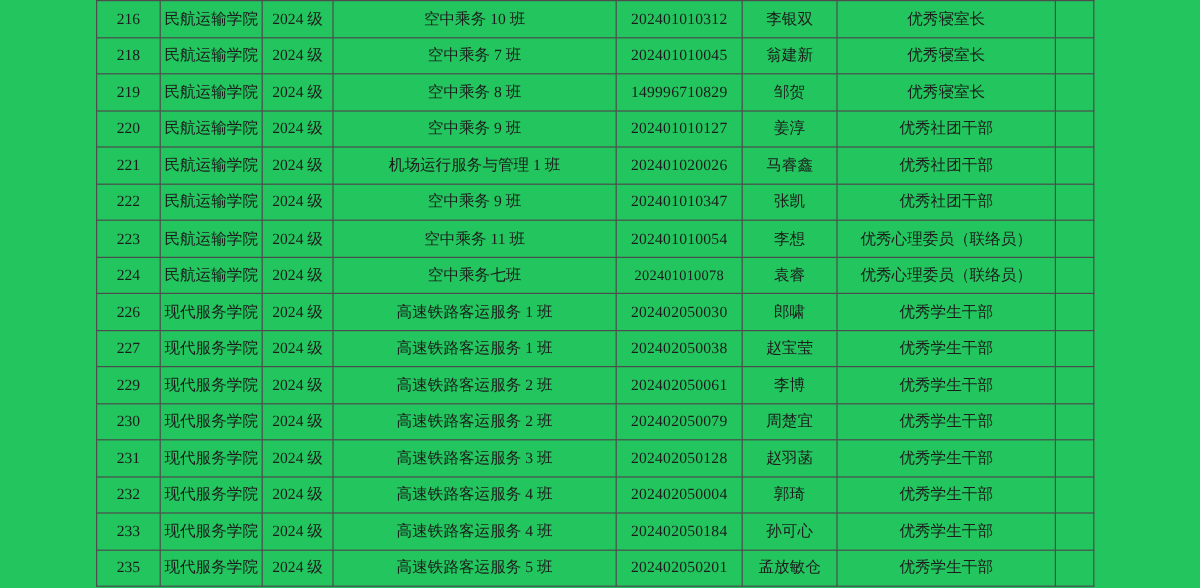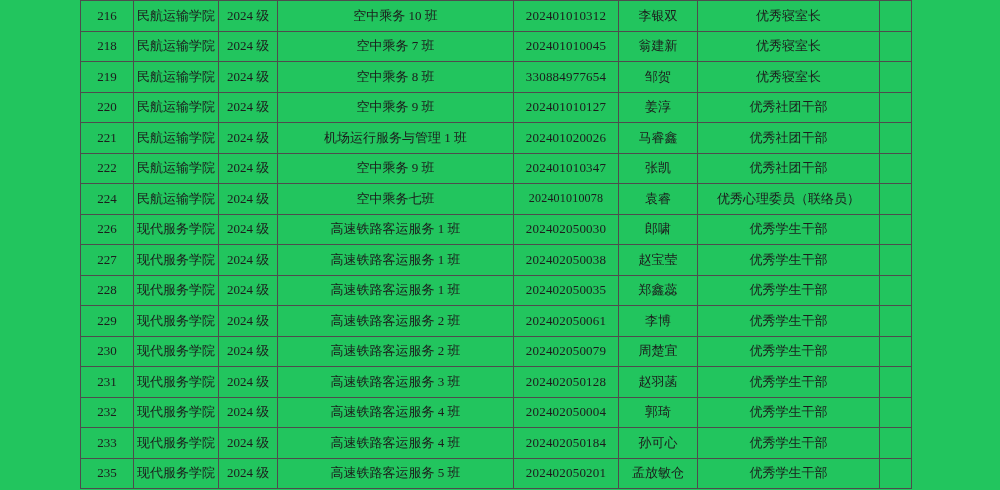--- a/index.html
+++ b/index.html
@@ -89,21 +89,21 @@
             <td class="cell-student-id">202401010045</td>
             <td class="cell-name">翁建新</td>
             <td class="cell-honor">优秀寝室长</td>
             <td class="cell-blank"></td>
           </tr>
           <tr>
             <td class="cell-row-number">219</td>
             <td class="cell-college">民航运输学院</td>
             <td class="cell-grade">2024 级</td>
             <td class="cell-class">空中乘务 8 班</td>
-            <td class="cell-student-id">330884977654</td>
+            <td class="cell-student-id">149996710829</td>
             <td class="cell-name">邹贺</td>
             <td class="cell-honor">优秀寝室长</td>
             <td class="cell-blank"></td>
           </tr>
           <tr>
             <td class="cell-row-number">220</td>
             <td class="cell-college">民航运输学院</td>
             <td class="cell-grade">2024 级</td>
             <td class="cell-class">空中乘务 9 班</td>
             <td class="cell-student-id">202401010127</td>
@@ -125,20 +125,30 @@
             <td class="cell-row-number">222</td>
             <td class="cell-college">民航运输学院</td>
             <td class="cell-grade">2024 级</td>
             <td class="cell-class">空中乘务 9 班</td>
             <td class="cell-student-id">202401010347</td>
             <td class="cell-name">张凯</td>
             <td class="cell-honor">优秀社团干部</td>
             <td class="cell-blank"></td>
           </tr>
           <tr>
+            <td class="cell-row-number">223</td>
+            <td class="cell-college">民航运输学院</td>
+            <td class="cell-grade">2024 级</td>
+            <td class="cell-class">空中乘务 11 班</td>
+            <td class="cell-student-id">202401010054</td>
+            <td class="cell-name">李想</td>
+            <td class="cell-honor">优秀心理委员（联络员）</td>
+            <td class="cell-blank"></td>
+          </tr>
+          <tr>
             <td class="cell-row-number">224</td>
             <td class="cell-college">民航运输学院</td>
             <td class="cell-grade">2024 级</td>
             <td class="cell-class">空中乘务七班</td>
             <td class="cell-student-id id-large">202401010078</td>
             <td class="cell-name">袁睿</td>
             <td class="cell-honor">优秀心理委员（联络员）</td>
             <td class="cell-blank"></td>
           </tr>
           <tr>
@@ -151,30 +161,20 @@
             <td class="cell-honor">优秀学生干部</td>
             <td class="cell-blank"></td>
           </tr>
           <tr>
             <td class="cell-row-number">227</td>
             <td class="cell-college">现代服务学院</td>
             <td class="cell-grade">2024 级</td>
             <td class="cell-class">高速铁路客运服务 1 班</td>
             <td class="cell-student-id">202402050038</td>
             <td class="cell-name">赵宝莹</td>
-            <td class="cell-honor">优秀学生干部</td>
-            <td class="cell-blank"></td>
-          </tr>
-          <tr>
-            <td class="cell-row-number">228</td>
-            <td class="cell-college">现代服务学院</td>
-            <td class="cell-grade">2024 级</td>
-            <td class="cell-class">高速铁路客运服务 1 班</td>
-            <td class="cell-student-id">202402050035</td>
-            <td class="cell-name">郑鑫蕊</td>
             <td class="cell-honor">优秀学生干部</td>
             <td class="cell-blank"></td>
           </tr>
           <tr>
             <td class="cell-row-number">229</td>
             <td class="cell-college">现代服务学院</td>
             <td class="cell-grade">2024 级</td>
             <td class="cell-class">高速铁路客运服务 2 班</td>
             <td class="cell-student-id">202402050061</td>
             <td class="cell-name">李博</td>

